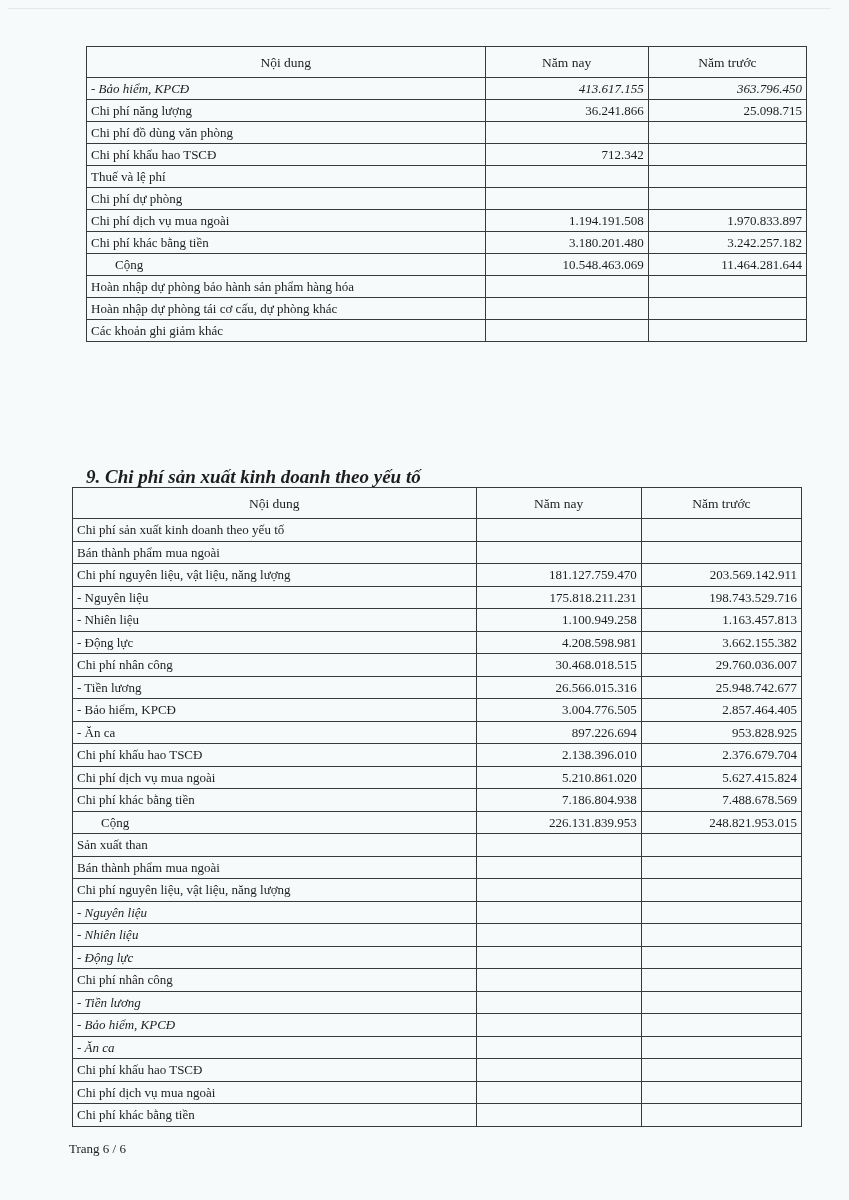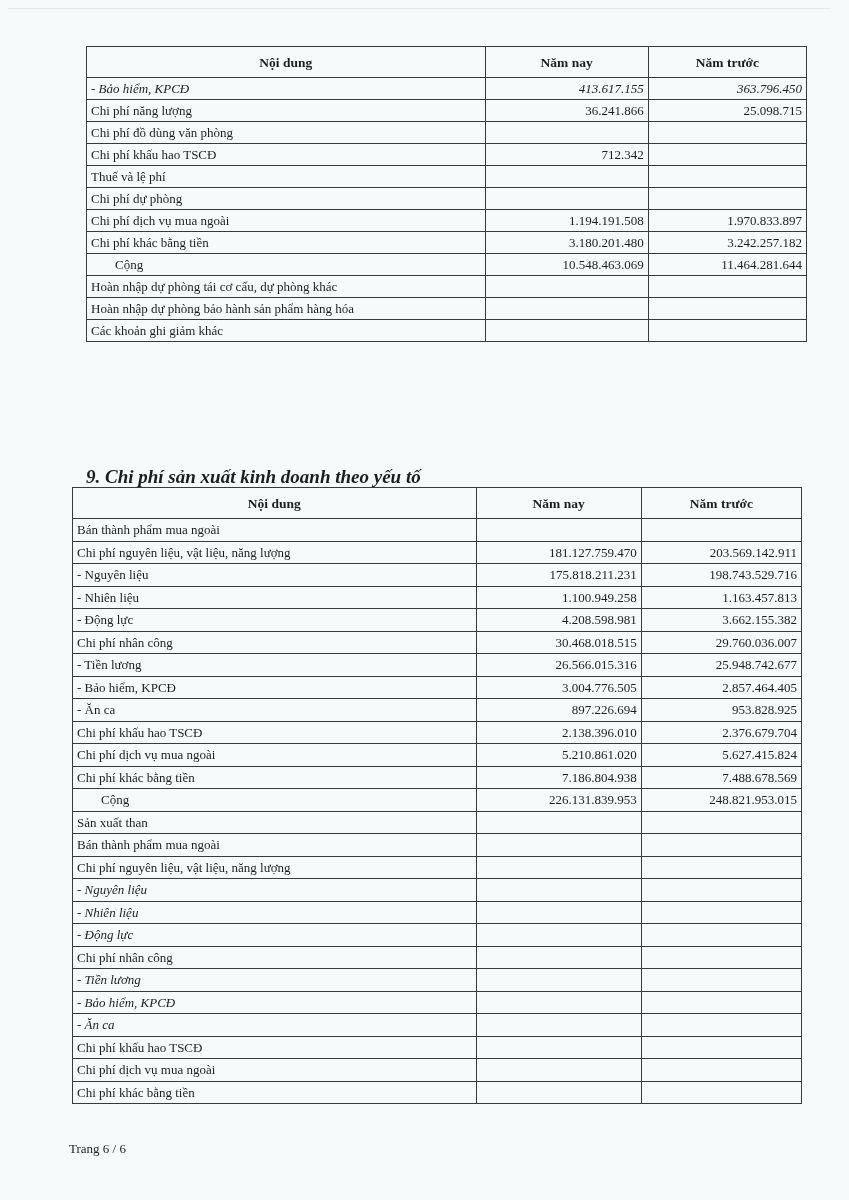--- a/index.html
+++ b/index.html
@@ -3,21 +3,21 @@
 <meta charset="utf-8">
 <style>
   html, body { margin: 0; padding: 0; }
   body {
     width: 849px; height: 1200px; background: #f7fafb; position: relative; overflow: hidden;
     font-family: "Liberation Serif", "DejaVu Serif", serif; color: #1d1d1d;
   }
   .scanline { position: absolute; left: 8px; right: 18px; top: 8px; height: 1px; background: #e3e8ea; }
   table.t { position: absolute; border-collapse: collapse; table-layout: fixed; font-size: 13px; }
   table.t td, table.t th { border: 1px solid #3a3a3a; padding: 0 4px; height: 21px; line-height: 21px; white-space: nowrap; overflow: hidden; }
-  table.t th { font-weight: bold; font-size: 13.5px; height: 30px; }
+  table.t th { font-weight: normal; font-size: 13.5px; height: 30px; }
   table.t td.num { text-align: right; }
   .it { font-style: italic; }
   .b { font-weight: normal; }
   .ind { padding-left: 28px !important; }
   #t1 { left: 86px; top: 46px; width: 721px; }
   #t1 col.c1 { width: 398px; } #t1 col.c2 { width: 163px; } #t1 col.c3 { width: 158px; }
   #t2 { left: 72px; top: 487px; width: 730px; }
   #t2 col.c1 { width: 403px; } #t2 col.c2 { width: 165px; } #t2 col.c3 { width: 160px; }
   #t2 td { height: 21.5px; }
   .section-title { position: absolute; left: 86px; top: 466px; font-style: italic; font-weight: bold; font-size: 19px; }
@@ -81,26 +81,26 @@
         <td>Chi phí khác bằng tiền</td>
         <td class="num">3.180.201.480</td>
         <td class="num">3.242.257.182</td>
       </tr>
       <tr>
         <td class="b ind">Cộng</td>
         <td class="num b">10.548.463.069</td>
         <td class="num b">11.464.281.644</td>
       </tr>
       <tr>
+        <td>Hoàn nhập dự phòng bảo hành sản phẩm hàng hóa</td>
+        <td class="num"></td>
+        <td class="num"></td>
+      </tr>
+      <tr>
         <td>Hoàn nhập dự phòng tái cơ cấu, dự phòng khác</td>
-        <td class="num"></td>
-        <td class="num"></td>
-      </tr>
-      <tr>
-        <td>Hoàn nhập dự phòng bảo hành sản phẩm hàng hóa</td>
         <td class="num"></td>
         <td class="num"></td>
       </tr>
       <tr>
         <td>Các khoản ghi giảm khác</td>
         <td class="num"></td>
         <td class="num"></td>
       </tr>
     </tbody>
 </table>
@@ -115,20 +115,25 @@
     </colgroup>
   <thead>
     <tr>
       <th>Nội dung</th>
       <th>Năm nay</th>
       <th>Năm trước</th>
     </tr>
   </thead>
   <tbody id="t2-body">
       <tr>
+        <td class="b">Chi phí sản xuất kinh doanh theo yếu tố</td>
+        <td class="num"></td>
+        <td class="num"></td>
+      </tr>
+      <tr>
         <td>Bán thành phẩm mua ngoài</td>
         <td class="num"></td>
         <td class="num"></td>
       </tr>
       <tr>
         <td>Chi phí nguyên liệu, vật liệu, năng lượng</td>
         <td class="num">181.127.759.470</td>
         <td class="num">203.569.142.911</td>
       </tr>
       <tr>

